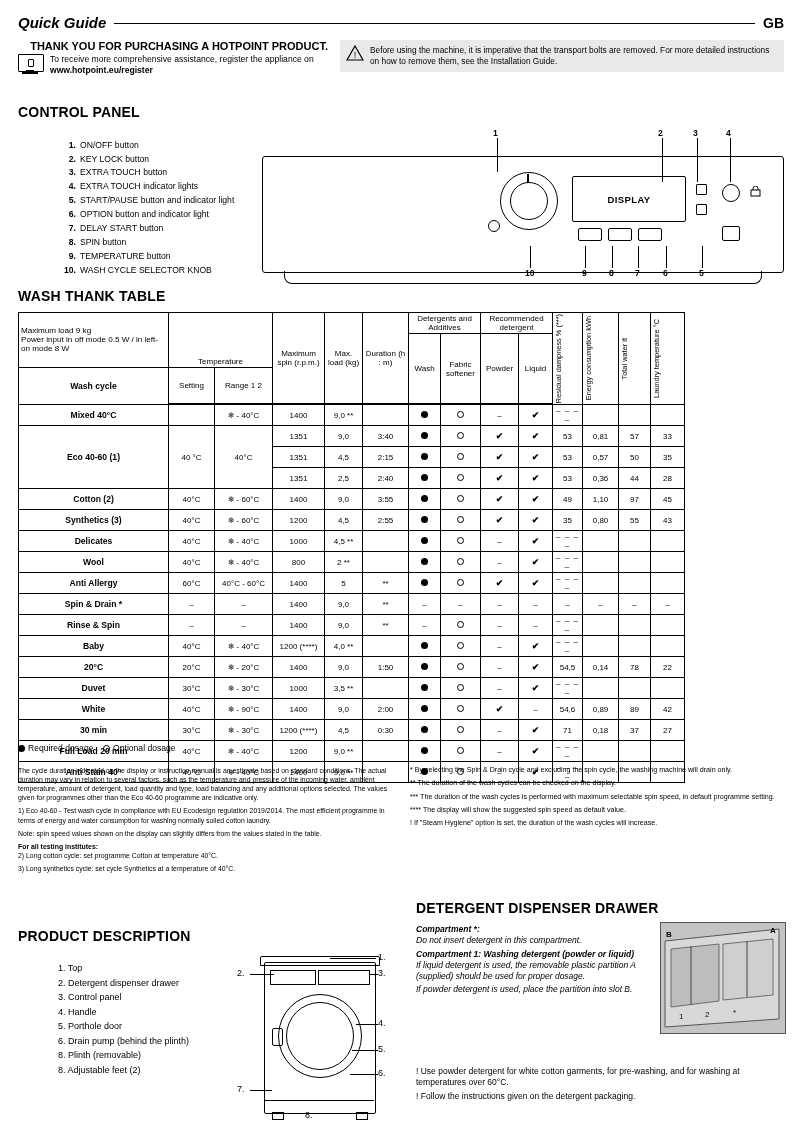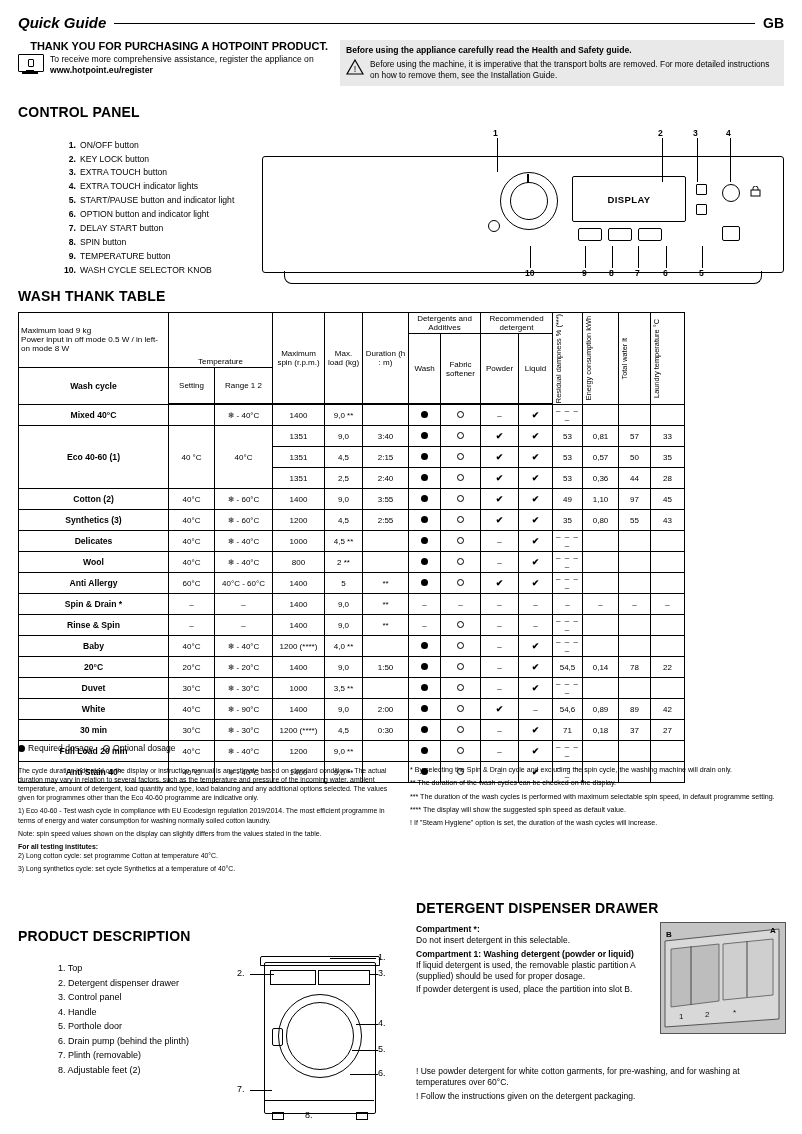--- a/index.html
+++ b/index.html
@@ -91,21 +91,21 @@
   .m-door2{position:absolute;left:36px;top:52px;width:66px;height:66px;border:1px solid #000;border-radius:50%;}
   .m-handle{position:absolute;left:22px;top:78px;width:9px;height:16px;border:1.1px solid #000;border-radius:2px;}
   .m-plinth{position:absolute;left:14px;top:150px;width:110px;height:12px;border-top:1.1px solid #000;}
   .m-feet1{position:absolute;left:22px;top:162px;width:10px;height:6px;border:1.1px solid #000;}
   .m-feet2{position:absolute;left:106px;top:162px;width:10px;height:6px;border:1.1px solid #000;}
   .pd-num{position:absolute;font-size:9px;}
   .pd-line{position:absolute;background:#000;height:1px;}
   
   .drawer-text{position:absolute;left:416px;top:924px;width:244px;font-size:8.5px;line-height:1.33;}
   .drawer-text b{font-weight:bold;}
-  .drawer-text p{margin:0 0 2px 0;}
+  .drawer-text p{margin:0 0 2px 0;font-style:italic;}
   .drawer-img{position:absolute;left:660px;top:922px;width:124px;height:110px;background:#c9c9c9;border:1px solid #555;overflow:hidden;}
   .drawer-wide{position:absolute;left:416px;top:1066px;width:368px;font-size:8.5px;line-height:1.33;}
   .drawer-wide p{margin:0 0 2px 0;}
   .lbl{position:absolute;font-size:8px;font-weight:bold;}
 </style>
 </head>
 <body>
 
 <div class="page">
 
@@ -124,21 +124,20 @@
         <div class="stand"></div>
         <div class="base"></div>
     </div>
     <div class="reg-text">
       <span>To receive more comprehensive assistance, register the appliance on</span>
       <b>www.hotpoint.eu/register</b>
     </div>
   </div>
 
   <div class="safety">
-    <div class="s-title">Before using the appliance carefully read the Health and Safety guide.</div>
     <div class="s-body">
       <div class="warn">
         <svg width="18" height="16" viewBox="0 0 18 16">
             <polygon points="9,1 17,15 1,15" fill="none" stroke="#000" stroke-width="1.2"></polygon>
             <text x="9" y="13" font-size="9" text-anchor="middle" font-family="Liberation Sans">!</text>
           </svg>
       </div>
       <div class="s-text">Before using the machine, it is imperative that the transport bolts are removed. For more detailed instructions on how to remove them, see the Installation Guide.</div>
     </div>
   </div>
@@ -598,21 +597,21 @@
   </div>
 
   <div class="sect-title" id="product-desc-title">PRODUCT DESCRIPTION</div>
   <ul class="pd-list">
     <li>1. Top</li>
     <li>2. Detergent dispenser drawer</li>
     <li>3. Control panel</li>
     <li>4. Handle</li>
     <li>5. Porthole door</li>
     <li>6. Drain pump (behind the plinth)</li>
-    <li>7. Plinth (removable)</li>
+    <li>8. Plinth (removable)</li>
     <li>8. Adjustable feet (2)</li>
   </ul>
 
   <div class="machine">
     <div class="m-top"></div>
     <div class="m-body"></div>
     <div class="m-drawer"></div>
     <div class="m-panel"></div>
     <div class="m-door"></div>
     <div class="m-door2"></div>
@@ -633,21 +632,21 @@
   <div class="pd-num" style="left:378px;top:1044px;">5.</div>
   <div class="pd-line" style="left:352px;top:1050px;width:26px;"></div>
   <div class="pd-num" style="left:378px;top:1068px;">6.</div>
   <div class="pd-line" style="left:350px;top:1074px;width:28px;"></div>
   <div class="pd-num" style="left:237px;top:1084px;">7.</div>
   <div class="pd-line" style="left:250px;top:1090px;width:22px;"></div>
   <div class="pd-num" style="left:305px;top:1110px;">8.</div>
 
   <div class="sect-title" id="drawer-title">DETERGENT DISPENSER DRAWER</div>
   <div class="drawer-text">
-    <p><b>Compartment *:</b><br><span>Do not insert detergent in this selectable.</span></p>
+    <p><b>Compartment *:</b><br><span>Do not insert detergent in this compartment.</span></p>
     <p><b>Compartment 1: Washing detergent (powder or liquid)</b><br><span>If liquid detergent is used, the removable plastic partition A (supplied) should be used for proper dosage.</span></p>
     <p><span>If powder detergent is used, place the partition into slot B.</span></p>
   </div>
 
   <div class="drawer-img">
     <svg width="124" height="110" viewBox="0 0 124 110">
       <rect x="0" y="0" width="124" height="110" fill="#c4c4c4"></rect>
       <polygon points="4,18 118,6 118,96 4,104" fill="#d8d8d8" stroke="#555" stroke-width="1"></polygon>
       <polygon points="10,26 58,21 58,78 10,84" fill="#bdbdbd" stroke="#555" stroke-width="0.8"></polygon>
       <polygon points="62,21 112,16 112,72 62,77" fill="#cfcfcf" stroke="#555" stroke-width="0.8"></polygon>

